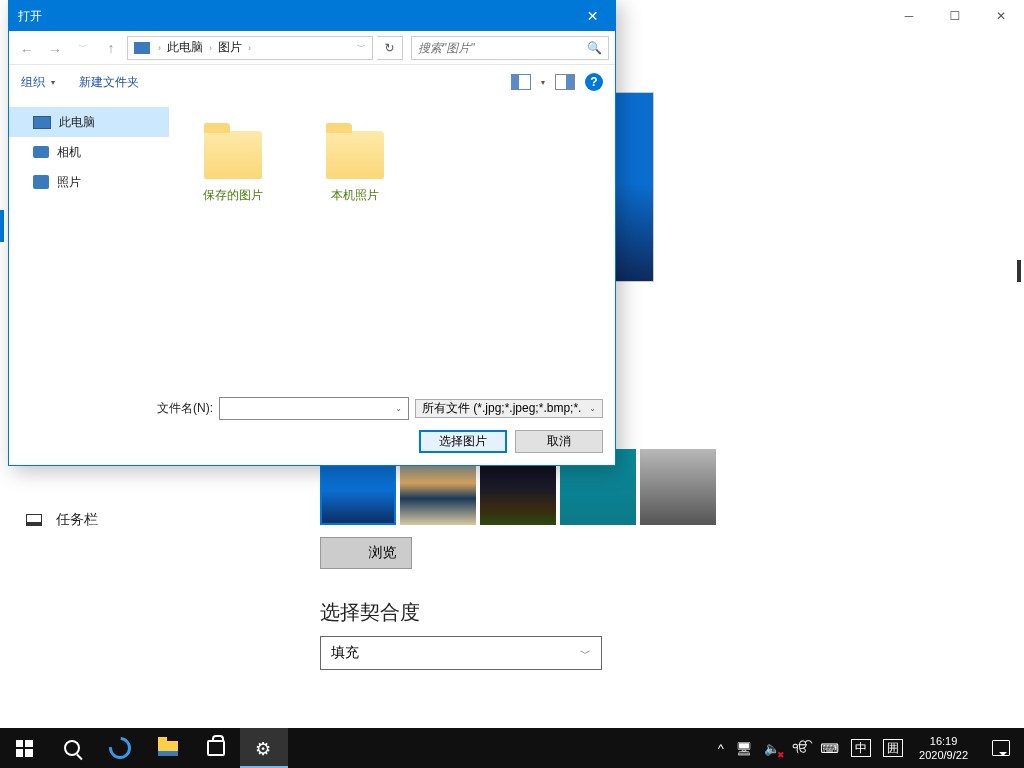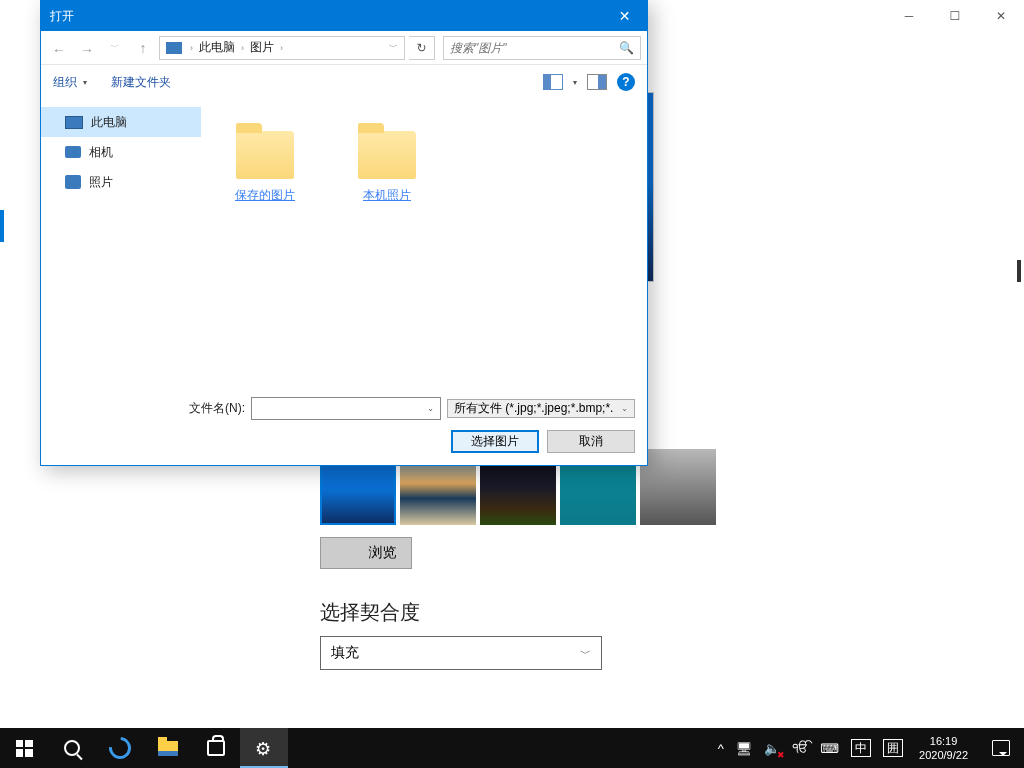--- a/index.html
+++ b/index.html
@@ -25,21 +25,21 @@
 .t0 { background: linear-gradient(180deg,#0a6ed1 0%, #0a6ed1 55%, #0e2a5e 100%); outline: 2px solid #0078d7; outline-offset: -2px; }
 .t1 { background: linear-gradient(180deg,#4a90c7 0%, #d8a35c 45%, #1a3a5a 65%, #d8c8a0 100%); }
 .t2 { background: linear-gradient(180deg,#0a0a18 0%, #1a1a28 50%, #3a2a10 80%, #2a4a10 100%); }
 .t3 { background: linear-gradient(180deg,#0b8a9a 0%, #0b7a8a 100%); }
 .t4 { background: linear-gradient(180deg,#b8b8b8 0%, #555 100%); }
 .browse-btn { width: 92px; height: 32px; border: 1px solid #999; background: #ccc; font-size: 14px; margin-bottom: 30px; display: flex; align-items: center; justify-content: center; padding-left: 33px; }
 .fit-select { width: 282px; height: 32px; border: 1.5px solid #666; display: flex; align-items: center; justify-content: space-between; padding: 16px 10px; font-size: 14px; }
 .chev { font-size: 11px; color: #555; }
 
 
-.dialog { position: absolute; left: 8px; top: 0; width: 608px; height: 466px; background: #fff; border: 1px solid #0078d7; box-shadow: 5px 5px 20px rgba(0,0,0,.25); display: flex; flex-direction: column; margin-left: 32px; }
+.dialog { position: absolute; left: 8px; top: 0; width: 608px; height: 466px; background: #fff; border: 1px solid #0078d7; box-shadow: 5px 5px 20px rgba(0,0,0,.25); display: flex; flex-direction: column; }
 .dlg-titlebar { height: 30px; background: #0078d7; color: #fff; display: flex; align-items: center; font-size: 12px; }
 .dlg-titlebar .title { padding-left: 9px; flex: 1; }
 .dlg-close { width: 45px; height: 30px; display: flex; align-items: center; justify-content: center; font-size: 14px; }
 
 .dlg-nav { height: 34px; display: flex; align-items: center; padding: 0 6px; gap: 4px; border-bottom: 1px solid #e5e5e5; }
 .nav-arrow { width: 24px; height: 24px; display: flex; align-items: center; justify-content: center; color: #999; font-size: 14px; }
 .addr { flex: 1; height: 24px; border: 1px solid #ccc; display: flex; align-items: center; font-size: 12px; }
 .addr .pc-icon { width: 16px; height: 12px; background: #3a7abd; margin: 0 6px; }
 .addr .crumb { padding: 0 4px; color: #222; }
 .addr .sep { color: #888; padding: 0 2px; font-size: 9px; }
@@ -62,21 +62,21 @@
 .tree-item { height: 30px; display: flex; align-items: center; gap: 8px; padding-left: 24px; font-size: 12px; color: #222; }
 .tree-item.sel { background: #cce8ff; }
 .ti-pc { width: 18px; height: 13px; background: #3a7abd; border: 1px solid #2a5a8d; }
 .ti-net { width: 16px; height: 14px; background: #4a8ad8; border-radius: 2px 2px 0 0; position: relative; }
 .ti-cam { width: 16px; height: 12px; background: #3a7abd; border-radius: 2px; }
 .ti-pho { width: 16px; height: 14px; background: #3a7abd; border-radius: 2px; }
 .dlg-files { flex: 1; padding: 16px 24px; display: flex; gap: 42px; align-items: flex-start; }
 .folder { display: flex; flex-direction: column; align-items: center; gap: 8px; width: 80px; }
 .folder-icon { width: 58px; height: 48px; background: linear-gradient(180deg,#ffe9a8 0%, #fad87a 100%); border-radius: 2px 4px 2px 2px; position: relative; margin-top: 16px; }
 .folder-icon:before { content: ""; position: absolute; top: -8px; left: 0; width: 26px; height: 10px; background: #fad87a; border-radius: 2px 4px 0 0; }
-.folder-label { font-size: 12px; color: #3b82f6; text-align: center; text-decoration: underline; }
+.folder-label { font-size: 12px; color: #4d7c0f; text-align: center; }
 
 .dlg-bottom { padding: 8px 12px 12px; border-top: 0; }
 .fn-row { display: flex; align-items: center; justify-content: flex-end; gap: 6px; margin-bottom: 10px; }
 .fn-label { font-size: 12px; color: #222; }
 .fn-input { width: 190px; height: 23px; border: 1px solid #888; display: flex; align-items: center; justify-content: flex-end; padding-right: 6px; }
 .ft-select { width: 188px; height: 19px; border: 1px solid #aaa; background: #efefef; display: flex; align-items: center; justify-content: space-between; padding: 0 6px; font-size: 12px; }
 .btn-row { display: flex; justify-content: flex-end; gap: 8px; }
 .dlg-btn { width: 88px; height: 23px; border: 1px solid #aaa; background: #e1e1e1; font-size: 12px; display: flex; align-items: center; justify-content: center; }
 .dlg-btn.primary { border: 2px solid #0078d7; background: #e5f1fb; }
 
@@ -111,20 +111,24 @@
 <div class="settings-window">
   <div class="settings-titlebar">
     <div class="tb-btn">─</div>
     <div class="tb-btn">☐</div>
     <div class="tb-btn">✕</div>
   </div>
   <div class="settings-body">
     <div class="settings-left">
       <div class="left-accent"></div>
       <div style="height:470px"></div>
+      <div class="nav-item">
+        <span class="nav-icon"></span>
+        <span>任务栏</span>
+      </div>
     </div>
     <div class="settings-right">
       <div class="preview">
           <div class="win-logo"></div>
         </div>
       <div class="sect-title">选择图片</div>
       <div class="thumbs">
         <div class="thumb t0"></div>
         <div class="thumb t1"></div>
         <div class="thumb t2"></div>

